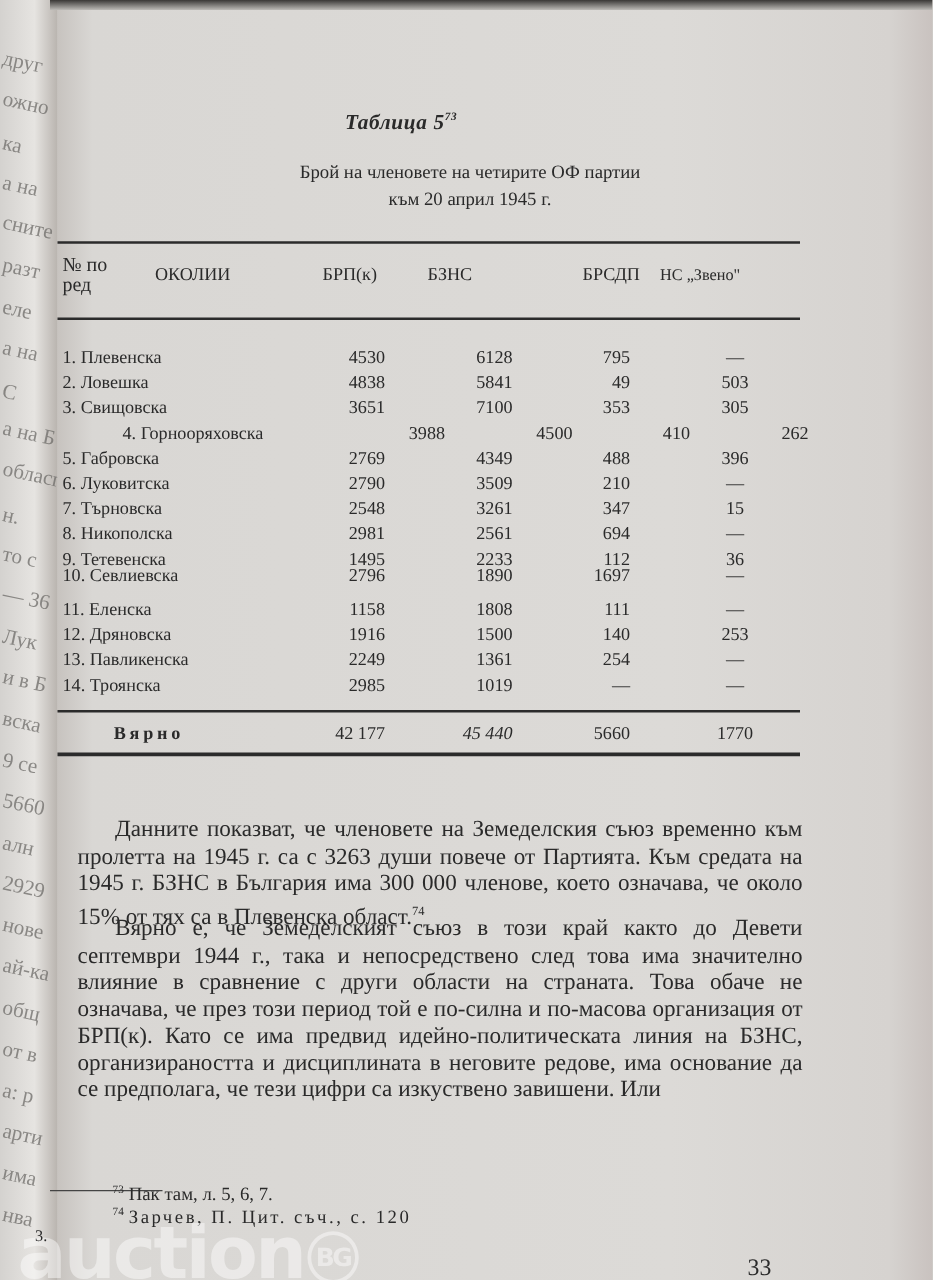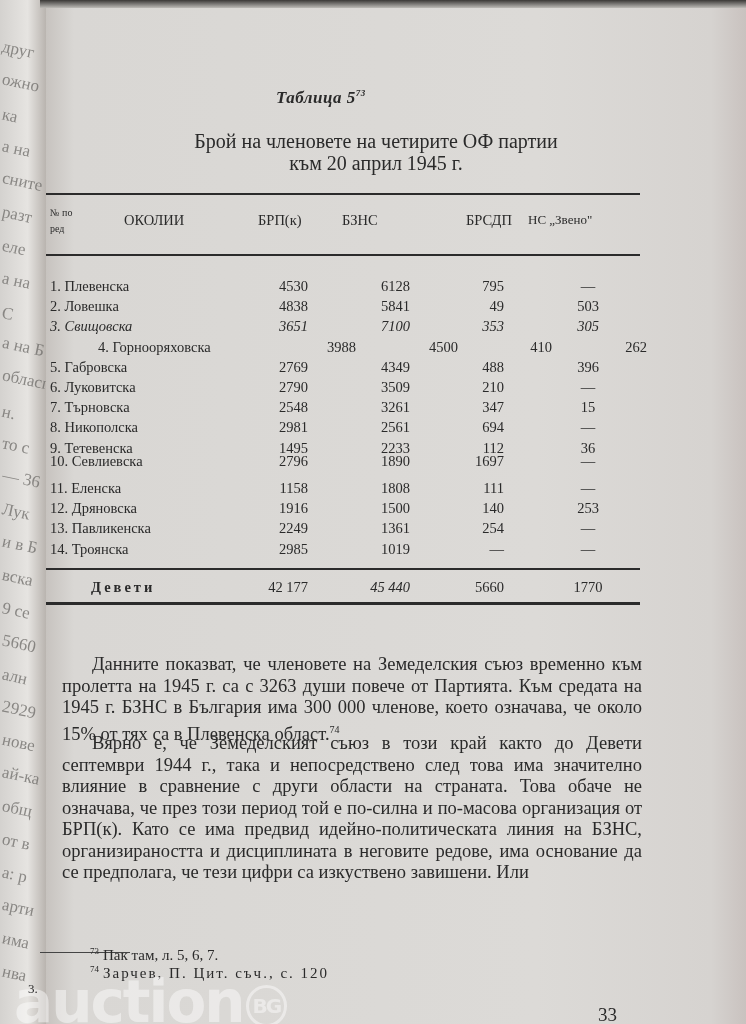--- a/index.html
+++ b/index.html
@@ -18,27 +18,27 @@
   .left-page .ghost {
     position: absolute; left: 2px; font-size: 17px; color: #6d6b68; white-space: nowrap;
     transform: rotate(12deg); opacity: .75;
   }
   .page {
     position: absolute; left: 46px; top: 8px; width: 700px; height: 1016px;
     background: linear-gradient(90deg, #c7c3bf 0%, #d9d7d4 4%, #dcdad7 70%, #d6d3d0 95%, #c9c2bf 100%);
   }
   .table-caption { position: absolute; left: 230px; top: 80px; font-style: italic; font-weight: bold; font-size: 17px; letter-spacing: .5px; }
   .table-caption sup { font-size: 9px; }
-  .table-title { position: absolute; left: 0; width: 640px; text-align: center; font-size: 20px; }
+  .table-title { position: absolute; left: 0; width: 640px; text-align: center; font-size: 15px; }
   .t1 { top: 122px; left: 10px; }
   .t2 { top: 144px; left: 10px; }
   .rule { position: absolute; left: 0; width: 594px; height: 2px; background: #2b2b2b; }
   .rule.thick { height: 3px; }
   .hdr { position: absolute; font-size: 14.5px; }
-  .hdr.small { font-size: 10px; line-height: 16px; }
+  .hdr.small { font-size: 16px; line-height: 16px; }
   .row { position: absolute; left: 0; width: 600px; height: 19px; font-size: 14.5px; }
   .row span { position: absolute; top: 0; }
   .c-name { left: 4px; }
   .c-brp { left: 216px; width: 46px; text-align: right; }
   .c-bzns { left: 318px; width: 46px; text-align: right; }
   .c-brsdp { left: 402px; width: 56px; text-align: right; }
   .c-zveno { left: 520px; width: 44px; text-align: center; }
   .total { position: absolute; top: 571px; left: 0; width: 600px; font-size: 14.5px; }
   .total span { position: absolute; top: 0; }
   .total .lbl { left: 45px; font-weight: bold; letter-spacing: 3px; }
@@ -121,21 +121,21 @@
         <span class="c-brsdp">795</span>
         <span class="c-zveno">—</span>
       </div>
       <div class="row" style="top: 290.2px;">
         <span class="c-name">2. Ловешка</span>
         <span class="c-brp">4838</span>
         <span class="c-bzns">5841</span>
         <span class="c-brsdp">49</span>
         <span class="c-zveno">503</span>
       </div>
-      <div class="row" style="top: 310.4px; font-style: italic;">
+      <div class="row" style="top: 310.4px;">
         <span class="c-name">3. Свищовска</span>
         <span class="c-brp">3651</span>
         <span class="c-bzns">7100</span>
         <span class="c-brsdp">353</span>
         <span class="c-zveno">305</span>
       </div>
       <div class="row" style="top: 330.6px; margin-left: 48px;">
         <span class="c-name">4. Горнооряховска</span>
         <span class="c-brp">3988</span>
         <span class="c-bzns">4500</span>
@@ -209,21 +209,21 @@
         <span class="c-name">14. Троянска</span>
         <span class="c-brp">2985</span>
         <span class="c-bzns">1019</span>
         <span class="c-brsdp">—</span>
         <span class="c-zveno">—</span>
       </div>
     </div>
 
   <div class="rule" style="top:560px;"></div>
   <div class="total">
-    <span class="lbl">Девети</span>
+    <span class="lbl">Вярно</span>
     <span class="c-brp" style="left:200px;width:62px;text-align:right;">42 177</span>
     <span class="c-bzns" style="left:300px;width:64px;text-align:right;font-style:italic;">45 440</span>
     <span class="c-brsdp">5660</span>
     <span class="c-zveno">1770</span>
   </div>
   <div class="rule thick" style="top:594px;"></div>
 
   <div class="para" style="top:618px;margin-top:28px;">
     <p><span>Данните показват, че членовете на Земеделския съюз временно към пролетта на 1945 г. са с 3263 души повече от Партията. Към средата на 1945 г. БЗНС в България има 300 000 членове, което означава, че около 15% от тях са в Плевенска област.</span><sup style="font-size:10px;">74</sup></p>
   </div>

